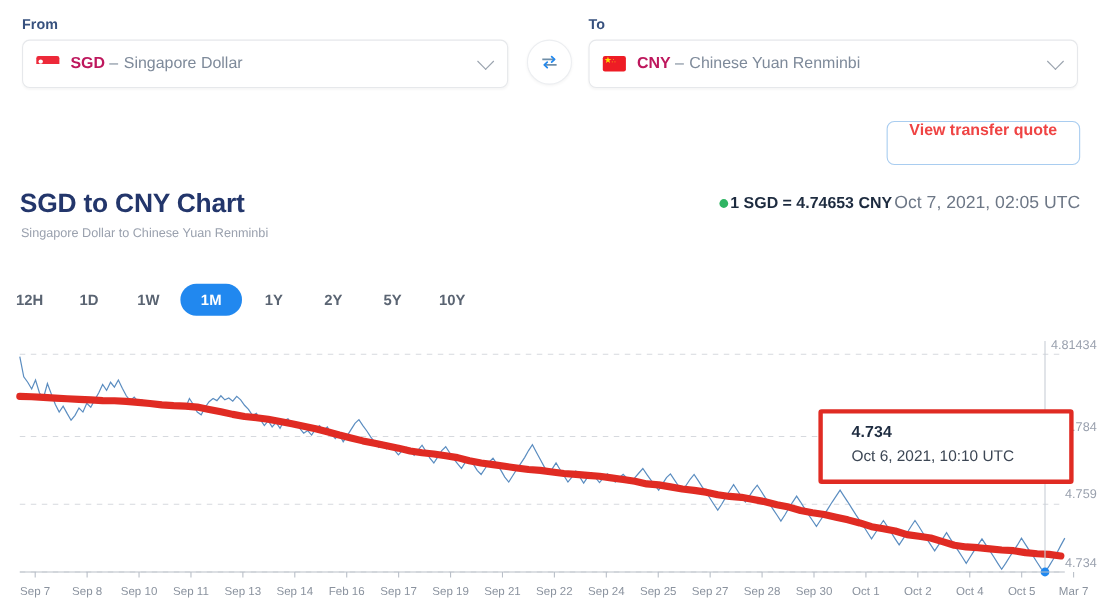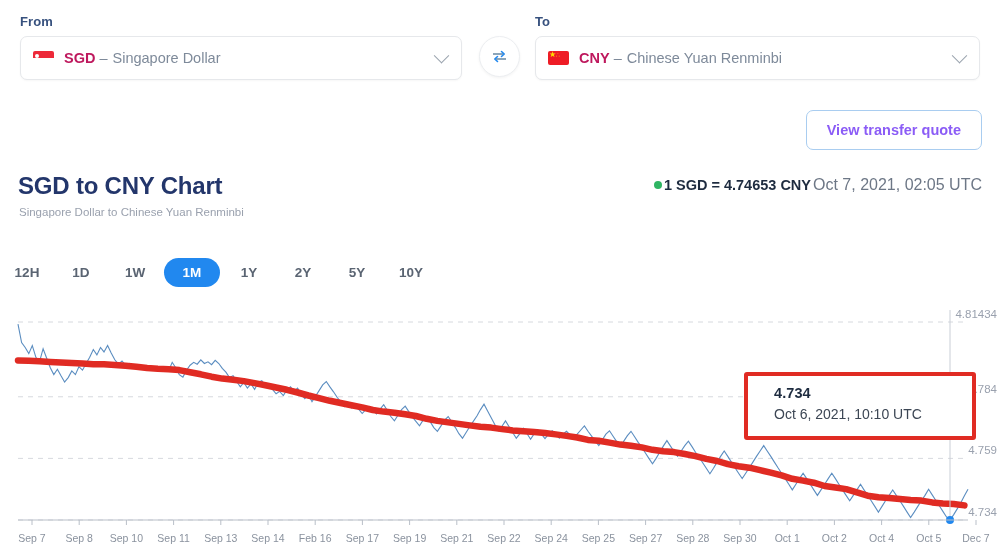--- a/index.html
+++ b/index.html
@@ -63,22 +63,22 @@
     font-size: 13.5px; color: #4a5568; display: flex; align-items: center; gap: 6px;
   }
   .info-i {
     width: 14px; height: 14px; border: 1.2px solid #9aa3ae; border-radius: 50%;
     font-size: 9.5px; line-height: 12px; text-align: center; color: #8b94a1;
     font-family: "Liberation Serif", serif; font-style: italic;
   }
   .quote-btn {
     position: absolute; right: 18px; top: 110px; height: 40px; padding: 0 20px;
     border: 1.6px solid #a9cdf0; border-radius: 7px; background: #fff;
-    color: #8b5cf6; font-size: 14.5px; font-weight: bold;
-    display: flex; align-items: center; justify-content: center;
+    color: #ef4444; font-size: 14.5px; font-weight: bold;
+    display: flex; align-items: flex-start; justify-content: center;
   }
 
   
   .chart-title {
     position: absolute; left: 18px; top: 172px;
     font-size: 24px; font-weight: bold; color: #23366b; letter-spacing: -0.2px;
   }
   .chart-sub {
     position: absolute; left: 19px; top: 206px;
     font-size: 11.5px; color: #9aa1ae;
@@ -239,21 +239,21 @@
         <div class="xlabel" style="left: 504px; top: 232px;">Sep 22</div>
         <div class="xlabel" style="left: 551.2px; top: 232px;">Sep 24</div>
         <div class="xlabel" style="left: 598.4px; top: 232px;">Sep 25</div>
         <div class="xlabel" style="left: 645.6px; top: 232px;">Sep 27</div>
         <div class="xlabel" style="left: 692.8px; top: 232px;">Sep 28</div>
         <div class="xlabel" style="left: 740px; top: 232px;">Sep 30</div>
         <div class="xlabel" style="left: 787.2px; top: 232px;">Oct 1</div>
         <div class="xlabel" style="left: 834.4px; top: 232px;">Oct 2</div>
         <div class="xlabel" style="left: 881.6px; top: 232px;">Oct 4</div>
         <div class="xlabel" style="left: 928.8px; top: 232px;">Oct 5</div>
-        <div class="xlabel" style="left: 976px; top: 232px;">Dec 7</div>
+        <div class="xlabel" style="left: 976px; top: 232px;">Mar 7</div>
       </div>
   </div>
 
   <div class="tooltip">
     <div class="tt-val">4.734</div>
     <div class="tt-time">Oct 6, 2021, 10:10 UTC</div>
   </div>
 
 </div>
 

